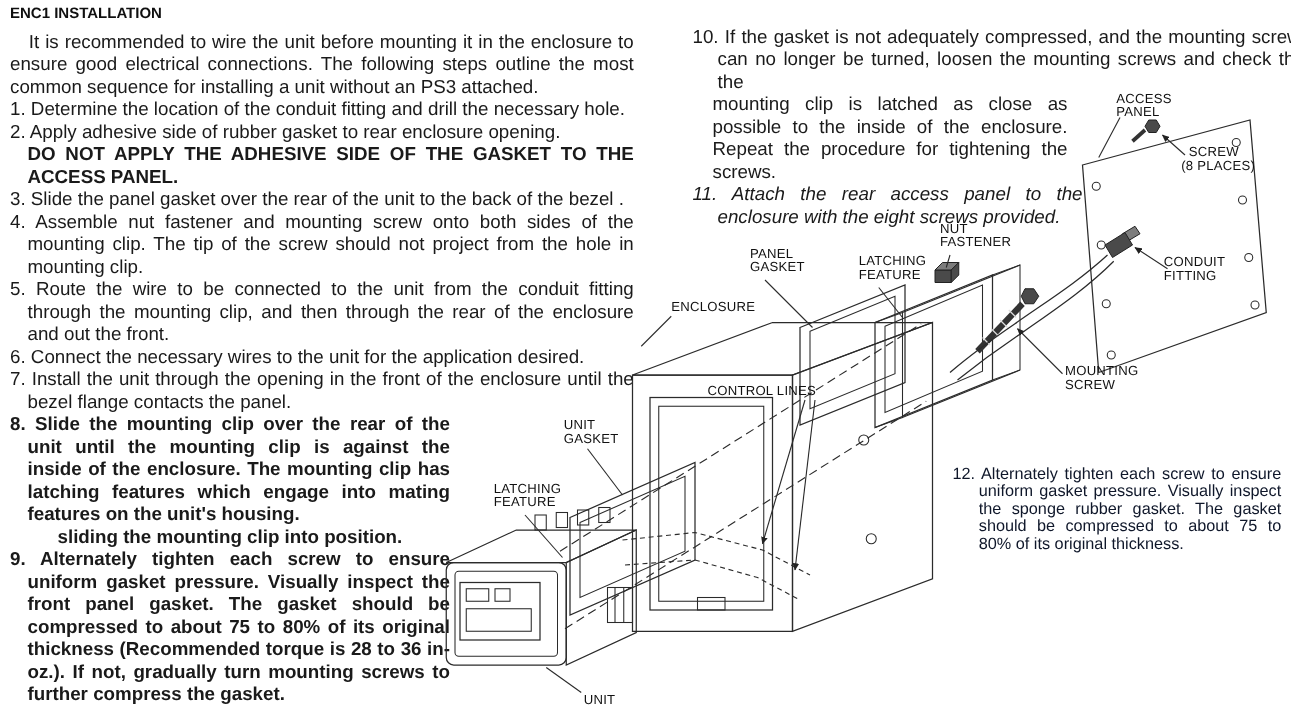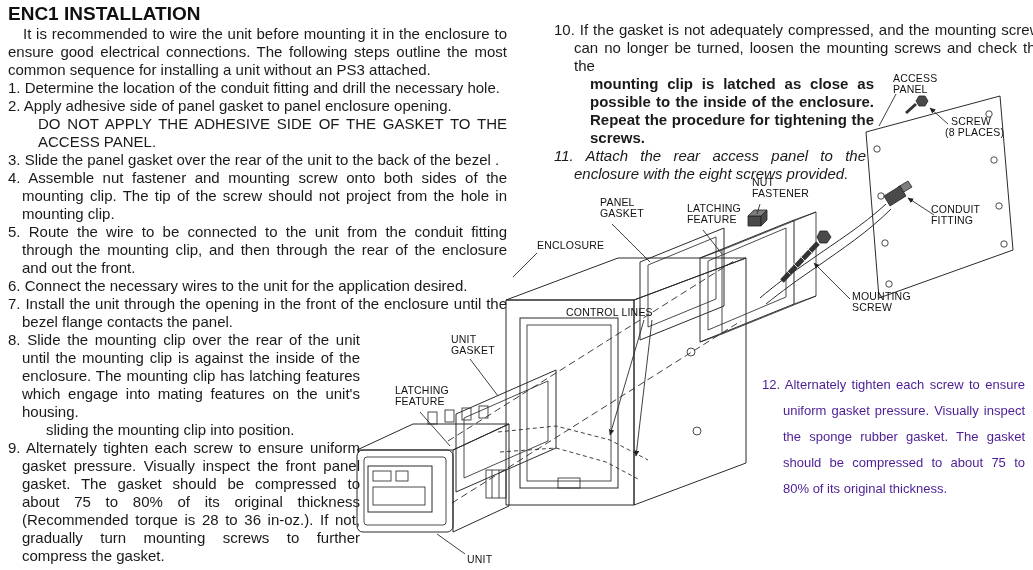--- a/index.html
+++ b/index.html
@@ -1,38 +1,38 @@
 <!DOCTYPE html>
 <html><head>
 <meta charset="utf-8">
 <style>
   * { margin:0; padding:0; box-sizing:border-box; }
   html,body { width:1033px; height:570px; }
   body {
     position:relative; overflow:hidden; background:#ffffff;
     color:#151515; font-family:"Liberation Sans", sans-serif;
   }
-  .title { position:absolute; left:8px; top:3px; font-size:19px; font-weight:700; color:#101010; }
+  .title { position:absolute; left:8px; top:3px; font-size:12px; font-weight:700; color:#101010; }
   .col { position:absolute; font-size:15px; line-height:18px; text-align:justify; color:#1a1a1a; }
   .left  { left:8px;  top:25px; width:499px; }
   .right { left:554px; top:21px; width:494px; }
   .intro { text-indent:15px; }
   .step  { padding-left:14px; text-indent:-14px; }
   .rstep { padding-left:20px; text-indent:-20px;font-style:italic; }
-  .w352 { width:352px; }
+  .w352 { width:352px;font-weight:bold; }
   .w312 { width:312px; }
-  .warning { margin-left:16px; text-indent:0; font-weight:400; }
+  .warning { text-indent:0; font-weight:700; }
   .note-1 { text-indent:0; }
   .note-2 { text-indent:0; margin-left:24px; }
   .s10-head { padding-left:20px; text-indent:-20px; text-align-last:justify; }
-  .s10-tail { margin-left:36px; width:284px; text-indent:0;font-weight:bold; }
+  .s10-tail { margin-left:16px; width:284px; text-indent:0; }
   .step12 {
     position:absolute; left:762px; top:372px; width:263px;
-    font-size:13px; line-height:26px; text-align:justify;
-    padding-left:21px; text-indent:-21px; color:#4c1d95;
+    font-size:13px; line-height:14px; text-align:justify;
+    padding-left:21px; text-indent:-21px; color:#0f172a;
   }
   svg.diagram { position:absolute; left:0; top:0; width:1033px; height:570px; pointer-events:none; }
   .ln   { fill:none; stroke:#2b2b2b; stroke-width:1; }
   .thin { stroke-width:0.85; }
   .dash  { stroke-dasharray:7 4; stroke-width:0.9; }
   .dash2 { stroke-dasharray:4 3; stroke-width:0.9; }
   .ldr  { fill:none; stroke:#2b2b2b; stroke-width:0.9; }
   .lbl text { font-family:"Liberation Sans", sans-serif; font-size:10.5px; fill:#111; letter-spacing:0.2px; }
   .dark { fill:#4a4a4a; stroke:#222; stroke-width:0.8; }
   .mid  { fill:#7d7d7d; stroke:#222; stroke-width:0.8; }
@@ -40,21 +40,21 @@
 </head>
 <body>
 
 <h1 class="title">ENC1 INSTALLATION</h1>
 
 <div class="col left">
   <p class="intro">It is recommended to wire the unit before mounting it in the enclosure to ensure good electrical connections. The following steps outline the most common sequence for installing a unit without an PS3 attached.</p>
 
   <div class="step"><span>1.</span> <span>Determine the location of the conduit fitting and drill the necessary hole.</span></div>
 
-  <div class="step"><span>2.</span> <span>Apply adhesive side of panel gasket to panel enclosure opening.</span>
+  <div class="step"><span>2.</span> <span>Apply adhesive side of rubber gasket to rear enclosure opening.</span>
     <div class="warning">DO NOT APPLY THE ADHESIVE SIDE OF THE GASKET TO THE ACCESS PANEL.</div>
   </div>
 
   <div class="step"><span>3.</span> <span>Slide the panel gasket over the rear of the unit to the back of the bezel .</span></div>
 
   <div class="step"><span>4.</span> <span>Assemble nut fastener and mounting screw onto both sides of the mounting clip. The tip of the screw should not project from the hole in mounting clip.</span></div>
 
   <div class="step"><span>5.</span> <span>Route the wire to be connected to the unit from the conduit fitting through the mounting clip, and then through the rear of the enclosure and out the front.</span></div>
 
   <div class="step"><span>6.</span> <span>Connect the necessary wires to the unit for the application desired.</span></div>

